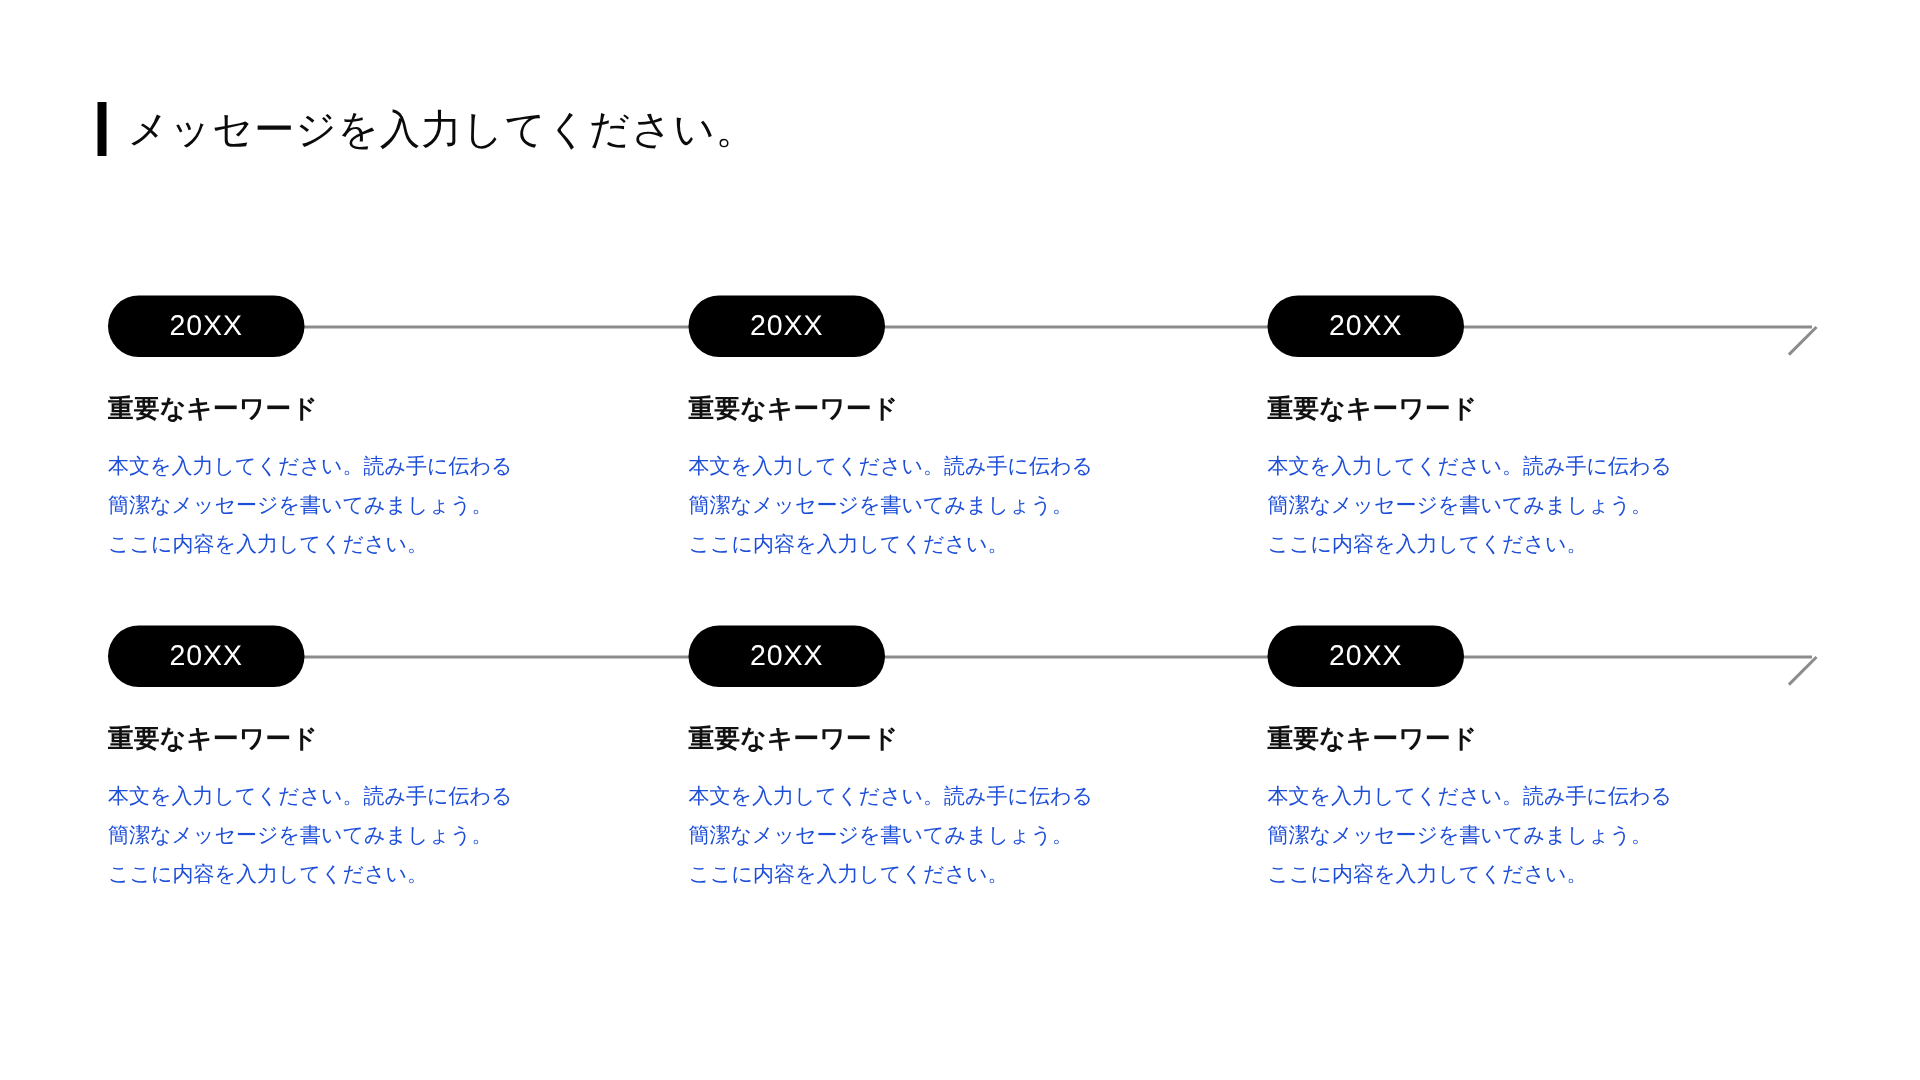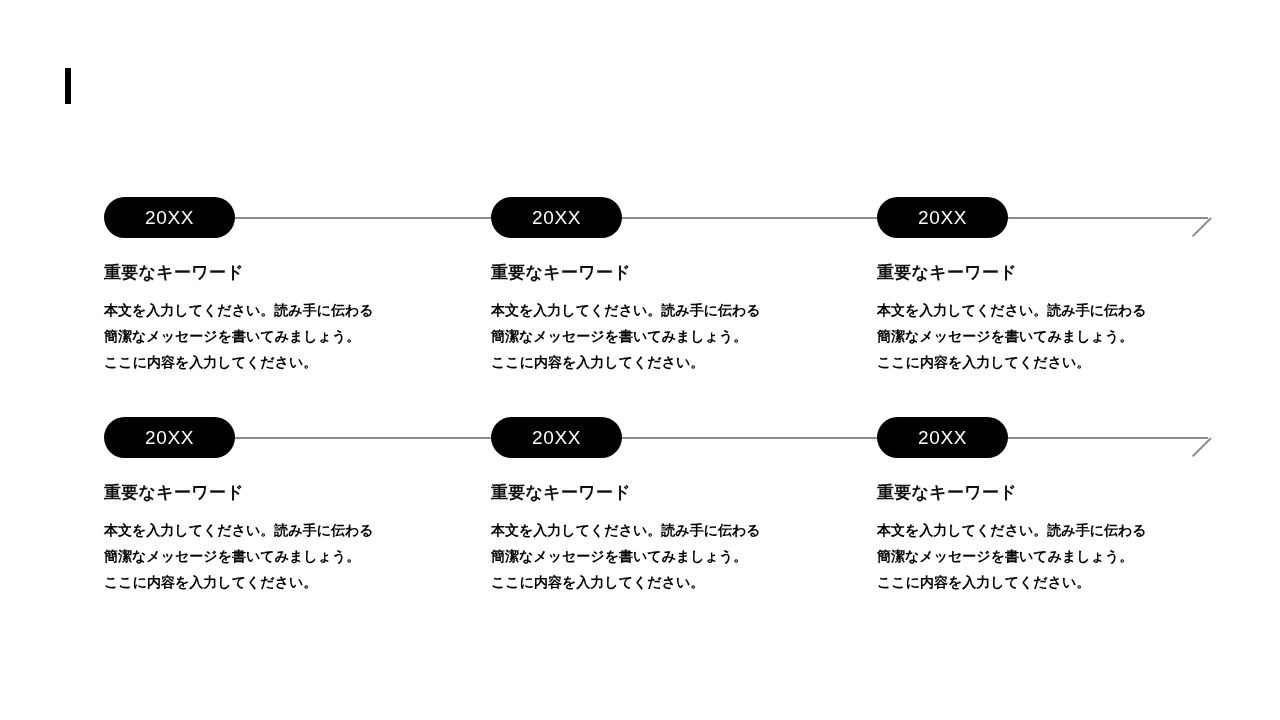--- a/index.html
+++ b/index.html
@@ -66,21 +66,20 @@
     height: 2px;
     background: #8c8c8c;
     transform-origin: right center;
     transform: rotate(-45deg);
   }
 
   .entry {
     position: absolute;
     top: 0;
     width: 360px;
-    margin-left: 32px;
   }
   .entry.col-1 { left: 72px; }
   .entry.col-2 { left: 459px; }
   .entry.col-3 { left: 845px; }
 
   .year-pill {
     width: 131px;
     height: 41px;
     border-radius: 21px;
     background: #000000;
@@ -103,34 +102,35 @@
     font-size: 17px;
     font-weight: 600;
     color: #101010;
     letter-spacing: 0.3px;
     line-height: 1.2;
   }
 
   .entry-body {
     margin-top: 14px;
     font-size: 14px;
-    font-weight: 700;
-    color: #000000;
+    font-weight: 400;
+    color: #1d4ed8;
     line-height: 26px;
   }
   .entry-body-line {
     display: block;
     white-space: nowrap;
   }
 </style>
 </head>
 <body>
 
 <div class="slide-title">
   <div class="title-accent-bar"></div>
+  <div class="title-text">メッセージを入力してください。</div>
 </div>
 
 <div class="timeline-row row-1">
 
   <div class="axis"></div>
   <div class="axis-arrowhead"></div>
 
   <div class="entry col-1">
     <div class="year-pill">
       <span class="year-pill-label">20XX</span>

